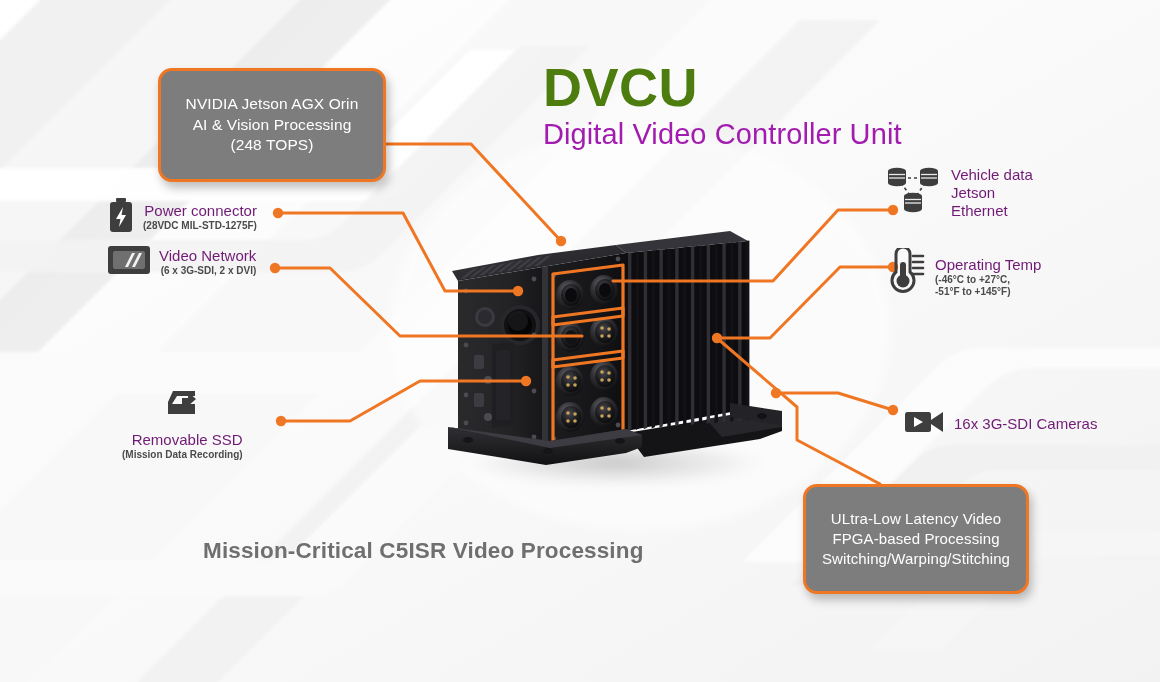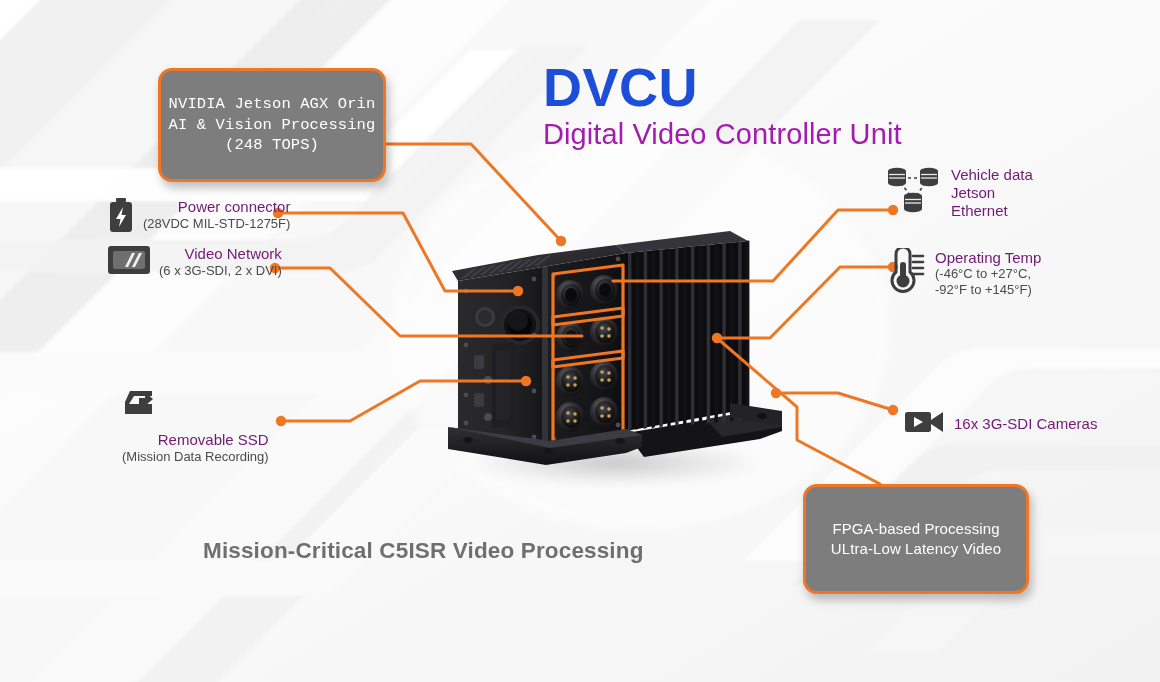--- a/index.html
+++ b/index.html
@@ -26,56 +26,56 @@
     background:#7d7d7d;
     border:3px solid #ef7622;
     border-radius:14px;
     box-shadow:3px 6px 10px rgba(0,0,0,.25);
     color:#ffffff;
     display:flex;align-items:center;justify-content:center;
     text-align:center;
     line-height:1.33;
     letter-spacing:.1px;
   }
-  #callout-nvidia{left:158px;top:68px;width:222px;height:108px;font-size:15.5px;font-family:Liberation Mono, monospace;}
+  #callout-nvidia{left:158px;top:68px;width:222px;height:108px;font-size:15.5px;}
   #callout-fpga{left:803px;top:484px;width:220px;height:104px;font-size:15.5px;}
   .callout .ln{display:block;white-space:nowrap;}
   #callout-fpga .ln{font-size:15px;}
 
   
   #title-block{position:absolute;left:543px;top:60px;}
   #title-main{
-    font-size:54px;font-weight:bold;color:#1d4ed8;
+    font-size:54px;font-weight:bold;color:#4d7c0f;
     letter-spacing:.5px;line-height:1.02;
   }
   #title-sub{
     font-size:29px;color:#a21caf;font-weight:400;
     margin-top:4px;letter-spacing:.1px;line-height:1.05;
   }
 
   
   #tagline{position:absolute;left:203px;top:536px;color:#6f6f6f;
     font-size:22.5px;font-weight:bold;line-height:1.37;letter-spacing:.15px;}
   #tagline .ln{display:block;white-space:nowrap;}
 
   
-  .spec{position:absolute;display:flex;gap:9px;}
+  .spec{position:absolute;display:flex;align-items:center;gap:9px;}
   .spec .ico{flex:0 0 auto;display:block;}
   .spec .txt{color:#4c4c4c;}
   .spec .t1{font-size:15px;color:#701a75;line-height:1.18;display:block;white-space:nowrap;}
-  .spec .t2{font-size:13px;color:#4b4b4b;line-height:1.2;display:block;white-space:nowrap;}
+  .spec .t2{font-size:10px;color:#4b4b4b;line-height:1.2;display:block;white-space:nowrap;font-weight:bold;}
   .spec.right .txt{text-align:left;}
   .spec.left{flex-direction:row;}
   .spec.left .txt{text-align:right;}
 
   #spec-power{left:108px;top:198px;}
   #spec-video{left:108px;top:245px;}
   #spec-ssd{left:122px;top:388px;flex-direction:column;}
   #spec-net{left:884px;top:166px;align-items:center;}
-  #spec-temp{left:884px;top:248px;align-items:center;}
+  #spec-temp{left:884px;top:248px;align-items:flex-end;}
   #spec-cam{left:905px;top:408px;align-items:center;}
   #spec-cam .t1{font-size:15px;}
 </style>
 </head>
 <body>
 
 <div id="stage">
 
   <svg id="bg" viewBox="0 0 1160 682" preserveAspectRatio="none">
     <defs>
@@ -389,22 +389,23 @@
   <div class="callout" id="callout-nvidia">
     <div>
       <span class="ln">NVIDIA Jetson AGX Orin</span>
       <span class="ln">AI &amp; Vision Processing</span>
       <span class="ln">(248 TOPS)</span>
     </div>
   </div>
 
   <div class="callout" id="callout-fpga">
     <div>
+      <span class="ln">ULtra-Low Latency Video</span>
       <span class="ln">FPGA-based Processing</span>
-      <span class="ln">ULtra-Low Latency Video</span>
+      <span class="ln">Switching/Warping/Stitching</span>
     </div>
   </div>
 
   <div class="spec left" id="spec-power">
     <span class="ico">
       <svg width="26" height="34" viewBox="0 0 26 34">
         <rect x="8" y="0" width="10" height="4" rx="1" fill="#3e3e3e"></rect>
         <rect x="2" y="4" width="22" height="30" rx="3" fill="#3e3e3e"></rect>
         <path d="M15 9 L8 21 L12.5 21 L11 29 L18 17 L13.5 17 Z" fill="#ffffff"></path>
       </svg>
@@ -493,21 +494,21 @@
           <line x1="29" y1="8" x2="39" y2="8"></line>
           <line x1="29" y1="14" x2="39" y2="14"></line>
           <line x1="29" y1="20" x2="39" y2="20"></line>
           <line x1="29" y1="26" x2="39" y2="26"></line>
         </g>
       </svg>
     </span>
     <span class="txt">
       <span class="t1">Operating Temp</span>
       <span class="t2">(-46°C to +27°C,</span>
-      <span class="t2">-92°F to +145°F)</span>
+      <span class="t2">-51°F to +145°F)</span>
     </span>
   </div>
 
   <div class="spec right" id="spec-cam">
     <span class="ico">
       <svg width="40" height="28" viewBox="0 0 40 28">
         <rect x="0" y="4" width="26" height="20" rx="2.5" fill="#3e3e3e"></rect>
         <path d="M26 12 L38 4 L38 24 L26 16 Z" fill="#3e3e3e"></path>
         <path d="M9 9 L18 14 L9 19 Z" fill="#ffffff"></path>
       </svg>

